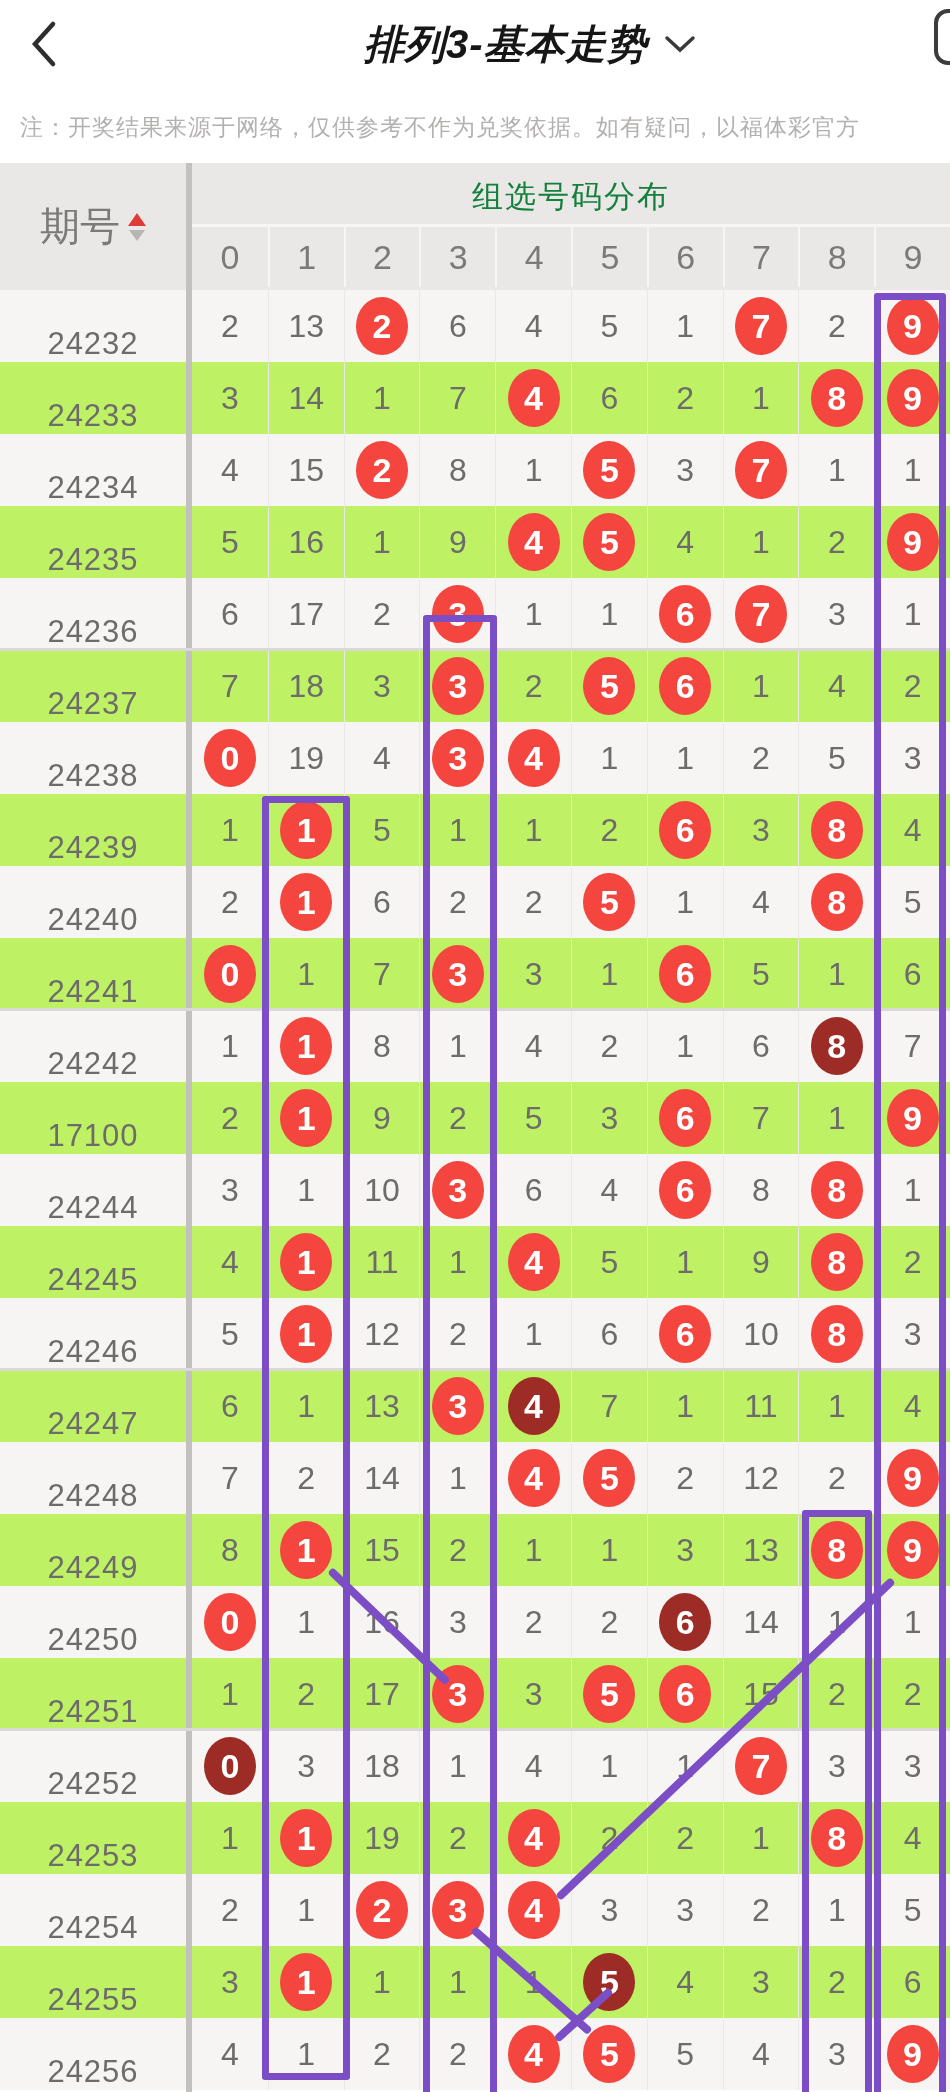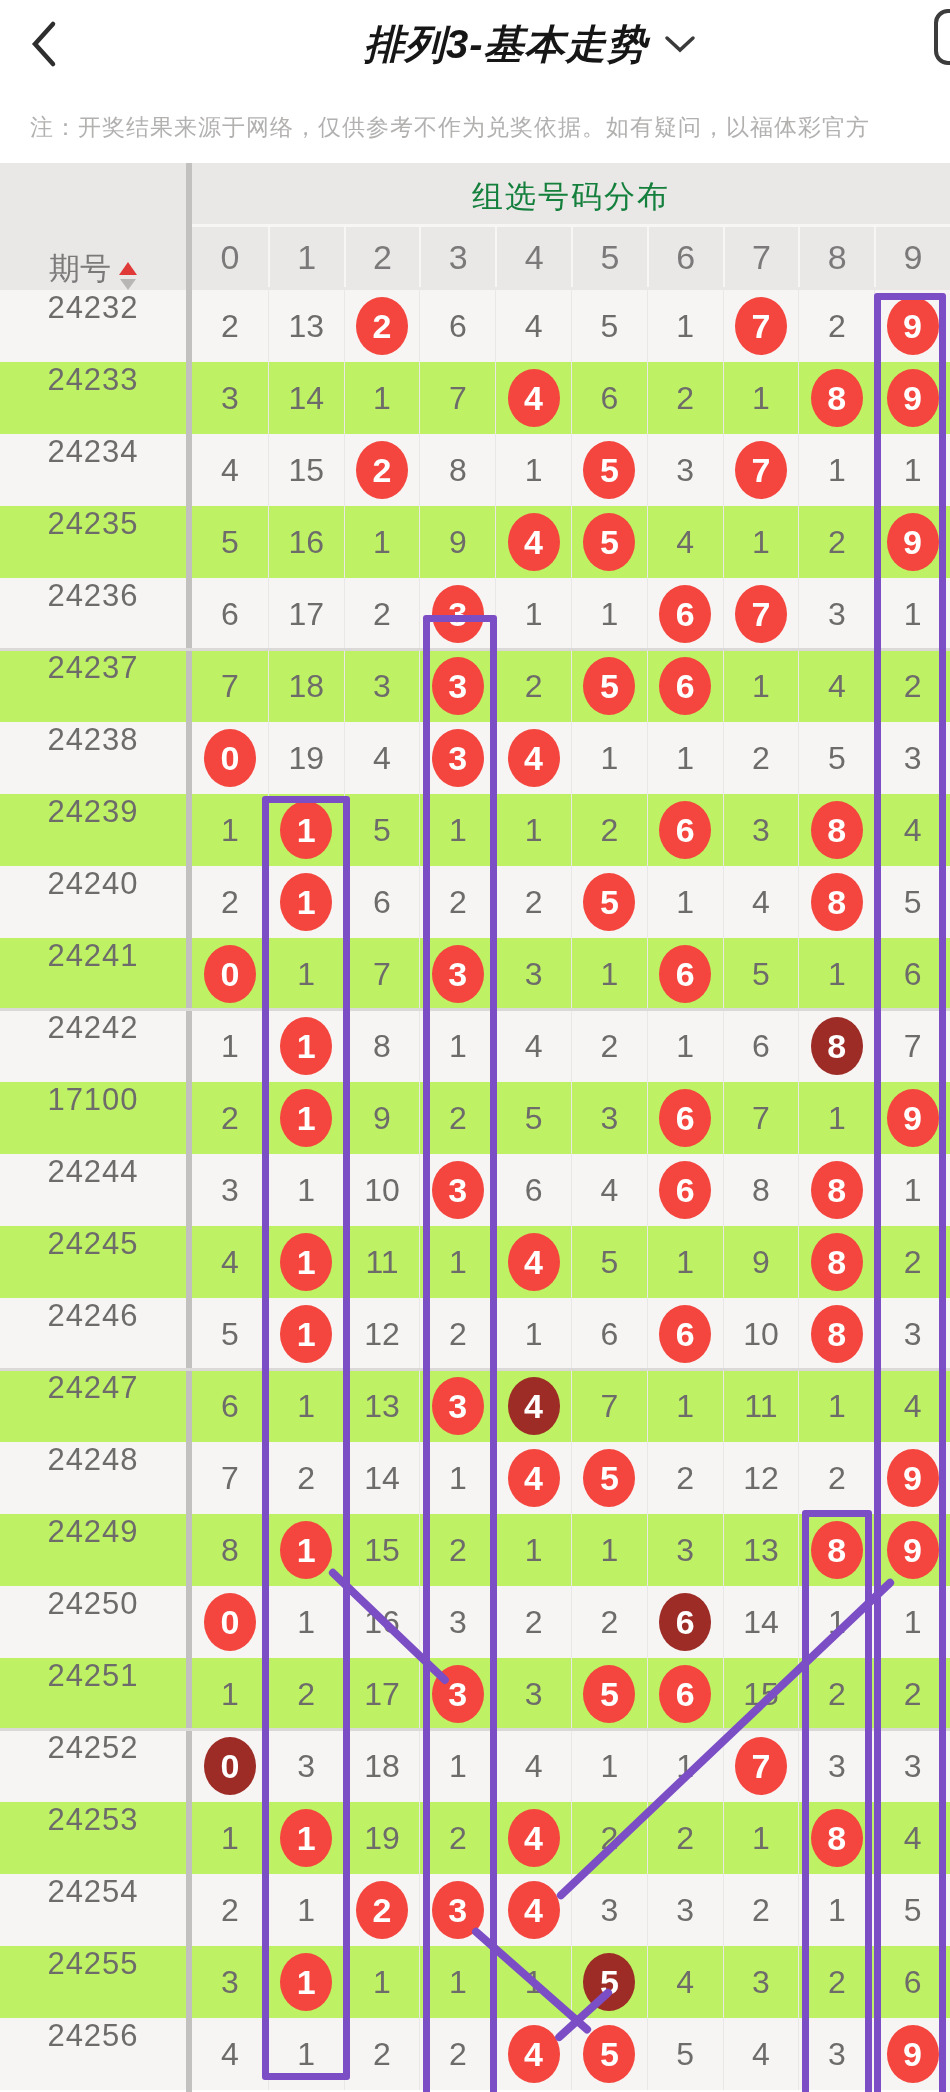--- a/index.html
+++ b/index.html
@@ -10,44 +10,44 @@
   .topbar { position:relative; height:88px; background:#fff; }
   .back-btn { position:absolute; left:28px; top:20px; width:32px; height:48px; cursor:pointer; }
   .title-wrap { position:absolute; left:364px; top:0; height:88px;
     display:flex; align-items:center; gap:16px; }
   .title { font-size:40px; font-weight:700; color:#161616; letter-spacing:1px; white-space:nowrap;font-style:italic; }
   .dd-icon { margin-top:6px; }
   .partial-icon { position:absolute; right:-26px; top:9px; width:42px; height:56px;
     border:4px solid #3c3c3c; border-radius:14px; background:#fff; }
 
   
-  .notice { height:75px; padding:24px 0 0 30px; font-size:23px; color:#b3b1b0;
+  .notice { height:75px; padding:24px 0 0 20px; font-size:23px; color:#b3b1b0;
     white-space:nowrap; overflow:hidden; letter-spacing:1px; }
 
   
   .chart { position:relative; width:950px; height:1929px; overflow:hidden; background:#fff; }
   .thead { position:relative; height:127px; background:#e9e8e6; display:flex; z-index:1; }
-  .issue-head { width:186px; height:127px; display:flex; align-items:flex-end; justify-content:center;
-    gap:8px; font-size:31px; color:#7b7979; }
+  .issue-head { width:186px; height:127px; display:flex; align-items:center; justify-content:center;
+    gap:8px; font-size:40px; color:#7b7979; }
   .sort { display:flex; flex-direction:column; align-items:center; gap:4px; }
   .tri-up { width:0; height:0; border-left:9px solid transparent; border-right:9px solid transparent;
     border-bottom:13px solid #e03a38; }
   .tri-down { width:0; height:0; border-left:8px solid transparent; border-right:8px solid transparent;
     border-top:11px solid #b8b6b5; }
   .head-right { width:758px; margin-left:6px; display:flex; flex-direction:column; }
   .group-head { height:64px; line-height:68px; text-align:center; font-size:31px; color:#15803d;
     border-bottom:3px solid #f7f6f4; letter-spacing:2px; }
   .digits { display:flex; height:60px; }
   .dcell { width:75.8px; display:flex; align-items:center; justify-content:center;
     font-size:34px; color:#7b7979; border-left:2px solid #f7f6f4; }
   .dcell.first { border-left:none; }
 
   
   .tbody { position:relative; z-index:1; }
-  .row { display:flex; height:72px; align-items:flex-start; }
+  .row { display:flex; height:72px; align-items:flex-end; }
   .row.even { background:#f6f5f3; }
   .row.odd  { background:#bef264; }
   .issue { width:186px; text-align:center; font-size:31px; color:#6e6c6b; letter-spacing:1px; }
   .vspacer { width:6px; height:72px; }
   .cell { width:75.8px; height:72px; display:flex; align-items:center; justify-content:center;
     font-size:32px; color:#6e6c6b; border-left:1px solid #eae8e6; }
   .cell.first { border-left:none; }
 
   .ball { width:52px; height:58px; border-radius:50%; display:flex; align-items:center;
     justify-content:center; color:#fff; font-size:34px; font-weight:700; }

